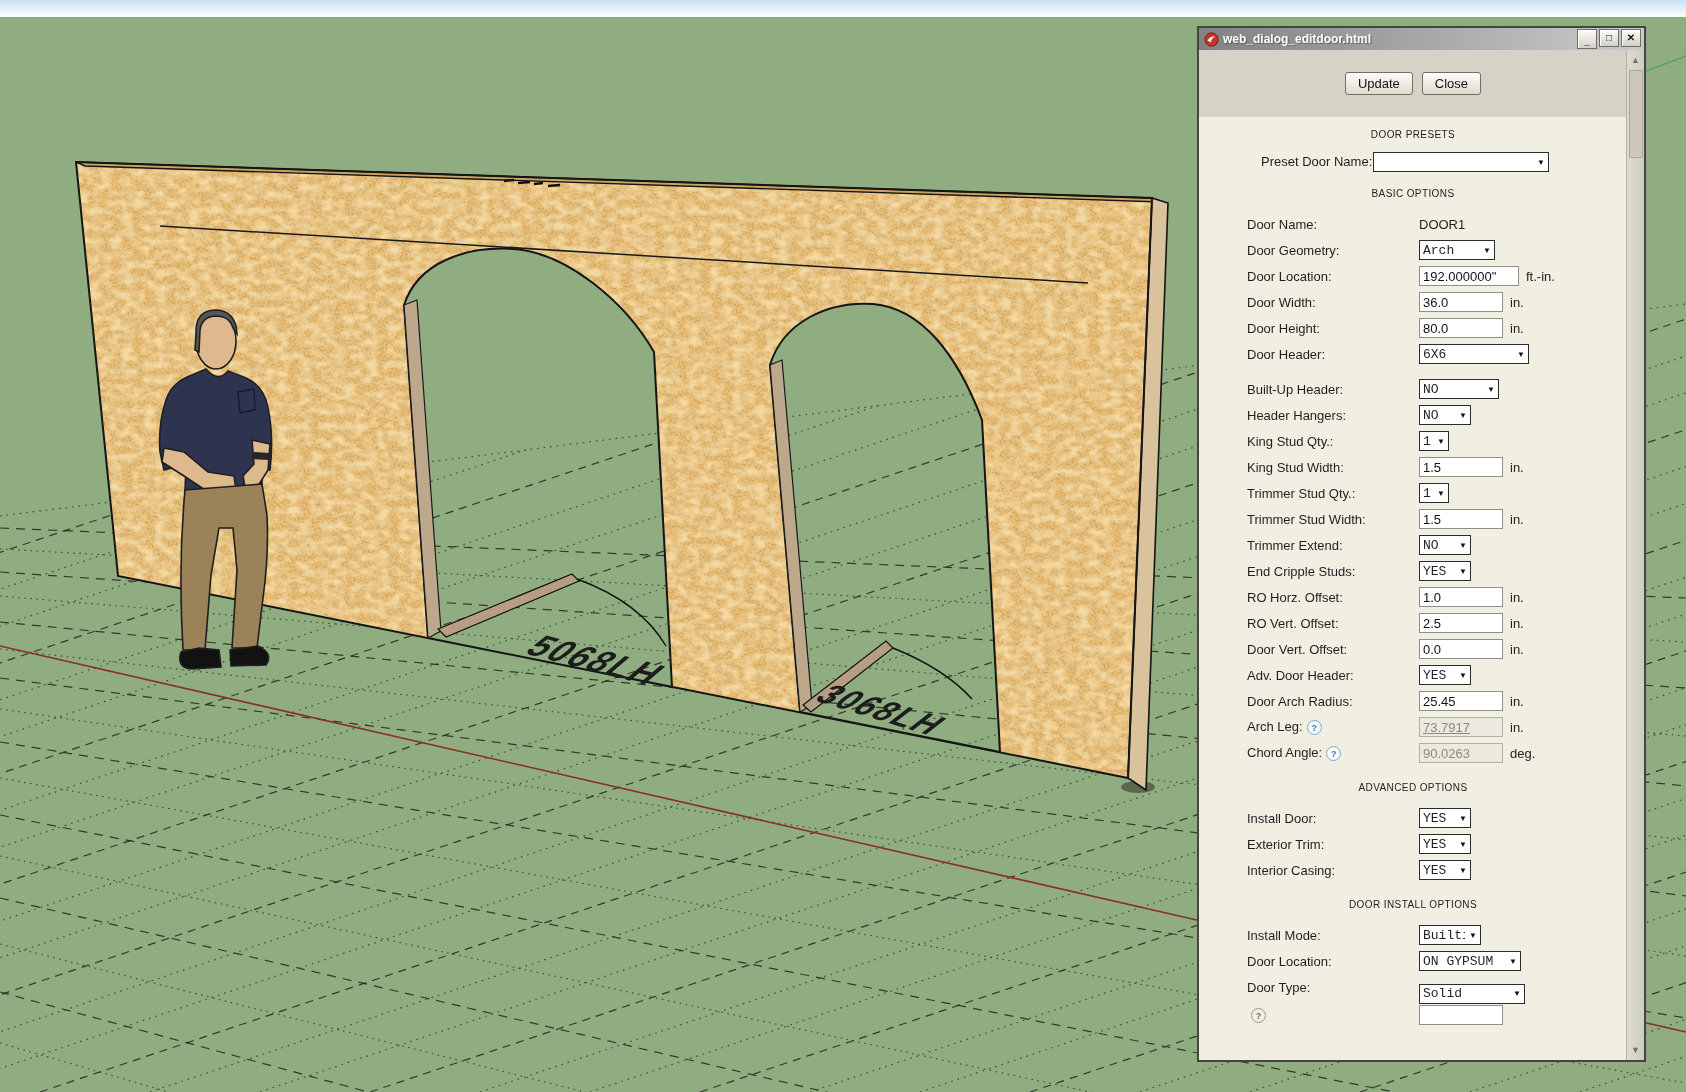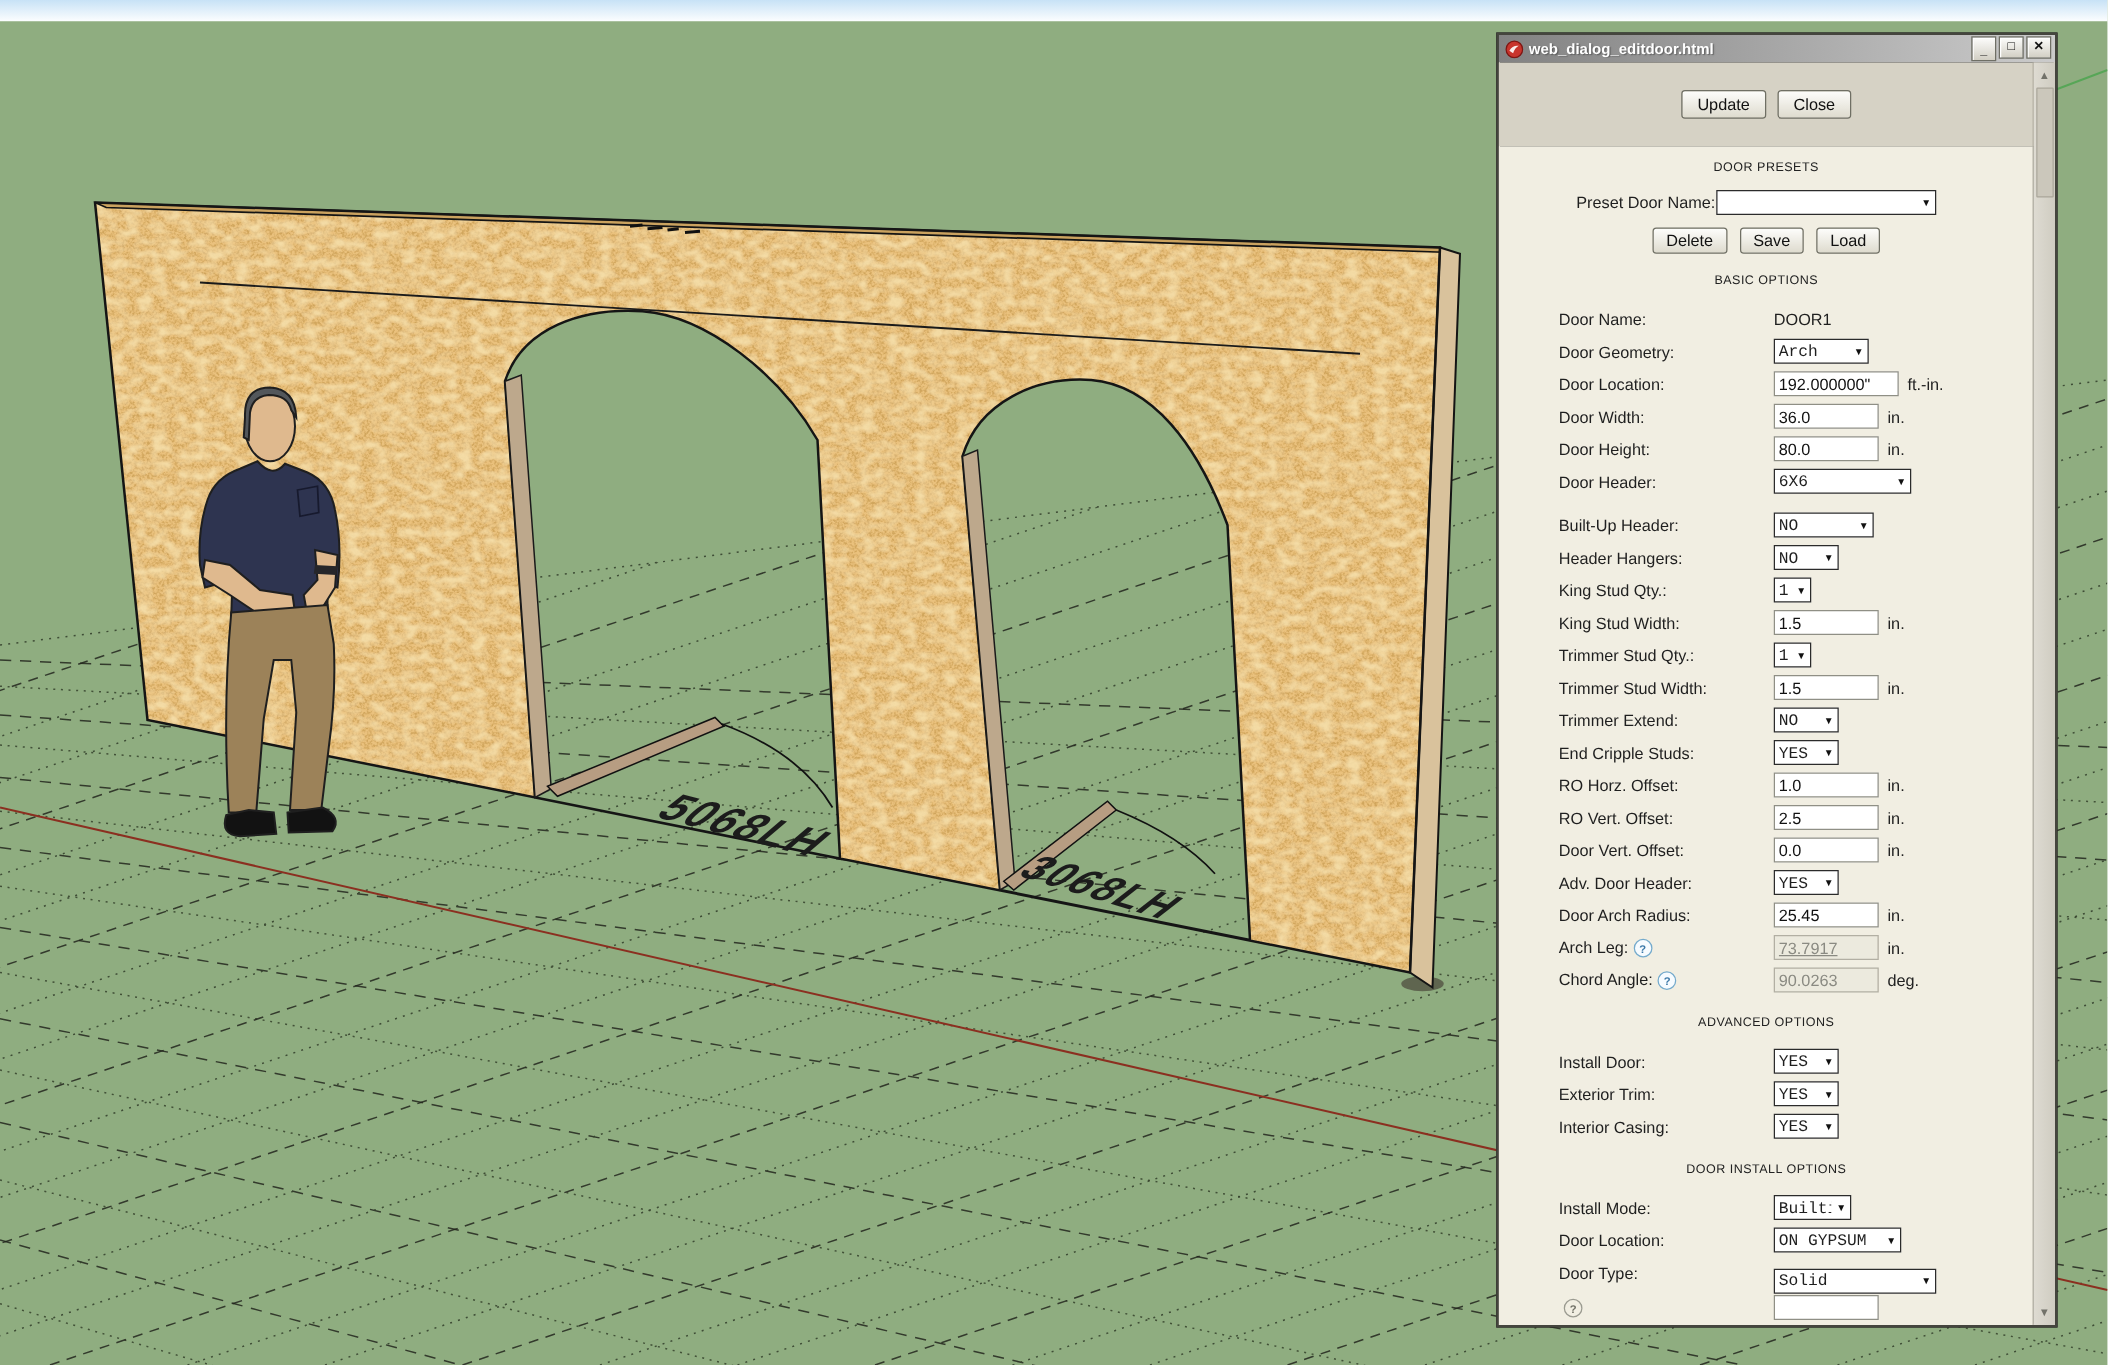--- a/index.html
+++ b/index.html
@@ -8,21 +8,21 @@
   #scene{position:absolute;left:0;top:0;}
 
   
   .ga-dash{stroke:#23261e;stroke-width:1.2;stroke-dasharray:9 7;opacity:.85}
   .ga-dot {stroke:#3a4830;stroke-width:1.2;stroke-dasharray:1.6 4.5;opacity:.9}
   .gb-dot {stroke:#36432e;stroke-width:1.2;stroke-dasharray:1.6 5;opacity:.9}
   .gb-dash{stroke:#23261e;stroke-width:1.2;stroke-dasharray:8 6;opacity:.85}
 
   
   .dialog{position:absolute;left:1197px;top:26px;width:445px;height:1032px;
-          border:2px solid #45453e;background:#000000;box-sizing:content-box;
+          border:2px solid #45453e;background:#8b5cf6;box-sizing:content-box;
           box-shadow:inset 0 0 0 1px #e3e0d4;}
   .titlebar{height:22px;background:linear-gradient(90deg,#828282,#cbcbcb);
             display:flex;align-items:center;padding:0 3px;}
   .ticon{width:15px;height:15px;margin:0 4px 0 2px;display:inline-block;}
   .ttext{color:#fff;font-size:12px;font-weight:bold;flex:1;white-space:nowrap;
          overflow:hidden;text-shadow:1px 1px 1px rgba(60,60,60,.6);}
   .wbtns{display:flex;gap:2px;}
   .wbtn{width:18px;height:16px;background:linear-gradient(#fdfdfc,#d2cfc4);
         border:1px solid #6f6f66;box-shadow:inset 1px 1px 0 #fff;
         font-size:10px;font-weight:bold;color:#111;display:flex;
@@ -239,21 +239,20 @@
 
     <div class="dlg-body">
       <div class="section-heading first">DOOR PRESETS</div>
       <div class="preset-row">
         <span class="plabel">Preset Door Name:</span>
         <span class="sel" style="width:176px">
           <span class="sel-val"></span>
           <span class="sel-arrow">▼</span>
         </span>
       </div>
-      <div class="preset-btns" id="preset-btns"><button class="btn">Delete</button><button class="btn">Save</button><button class="btn">Load</button></div>
 
       <div id="sections">
           <div class="section-heading">BASIC OPTIONS</div>
           <div class="row">
             <span class="lbl"><span>Door Name:</span></span>
             <span class="static-val">DOOR1</span>
           </div>
           <div class="row">
             <span class="lbl"><span>Door Geometry:</span></span>
             <span class="sel" style="width: 76px;">
@@ -404,21 +403,21 @@
           </div>
           <div class="row">
             <span class="lbl"><span>Door Location:</span></span>
             <span class="sel" style="width: 102px;">
               <span class="sel-val">ON GYPSUM</span>
               <span class="sel-arrow">▼</span>
             </span>
           </div>
           <div class="row">
             <span class="lbl"><span>Door Type:</span></span>
-            <span class="sel" style="width: 130px; margin-top: 13px;">
+            <span class="sel" style="width: 106px; margin-top: 13px;">
               <span class="sel-val">Solid</span>
               <span class="sel-arrow">▼</span>
             </span>
           </div>
         </div>
 
       <div class="row clipped">
         <span class="lbl"><span class="help gray">?</span></span>
         <input class="inp" style="width: 76px;">
       </div>

